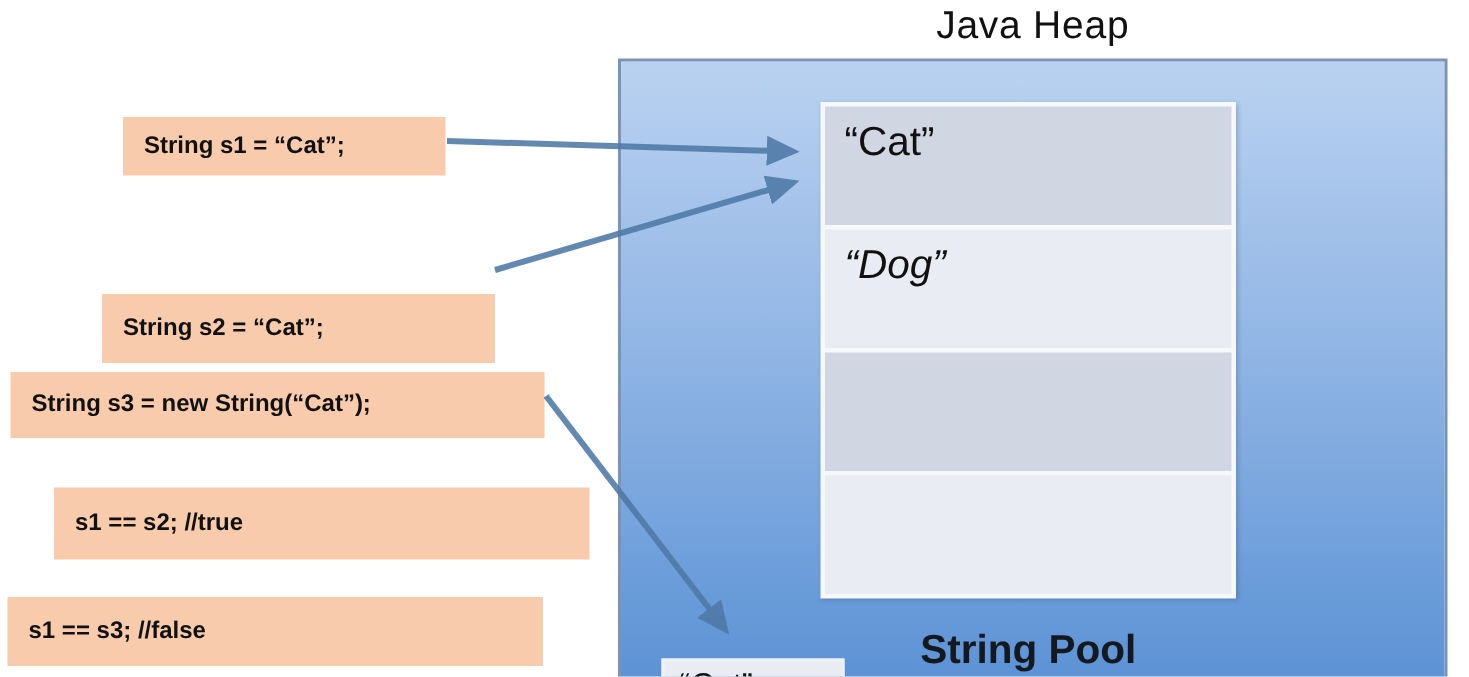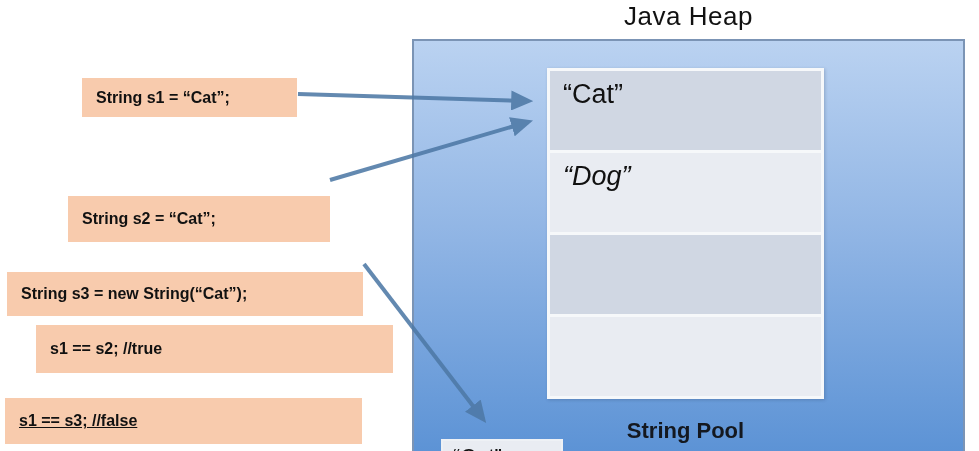--- a/index.html
+++ b/index.html
@@ -66,42 +66,42 @@
   }
   .pool-cell.dark  { background: var(--cell_dark,  #d0d7e3); }
   .pool-cell.light { background: var(--cell_light, #e9ecf2); font-style: italic; }
   
   .pool-label {
     position: absolute;
     left: 547px;
     top: 418px;
     width: 277px;
     text-align: center;
-    font-size: 22px;
+    font-size: 27px;
     font-weight: 600;
     color: var(--pool_label_color, #14181f);
   }
   
   .code-box {
     position: absolute;
     background: var(--peach, #f8cbad);
     color: var(--text, #111111);
     font-size: 16px;
     font-weight: 600;
     box-sizing: border-box;
     padding-left: 14px;
     display: flex;
     align-items: center;
     white-space: nowrap;
   }
   .code-box.s1   { left: 82px; top:  78px; width: 215px; height: 39px; }
   .code-box.s2   { left: 68px; top: 157px; width: 262px; height: 46px; margin-top: 39px; }
-  .code-box.s3   { left:  7px; top: 248px; width: 356px; height: 44px; margin-top: 24px; }
+  .code-box.s3   { left:  7px; top: 248px; width: 356px; height: 44px; }
   .code-box.cmp1 { left:  5px; top: 325px; width: 357px; height: 48px; margin-left: 31px; }
-  .code-box.cmp2 { left:  5px; top: 398px; width: 357px; height: 46px; text-decoration: underline; }
+  .code-box.cmp2 { left:  5px; top: 398px; width: 357px; height: 46px; }
   
   .heap-object {
     position: absolute;
     left: 441px;
     top: 439px;
     width: 122px;
     height: 40px;
     box-sizing: border-box;
     background: var(--cell_light, #dbdfe7);
     border: 2px solid #eef1f5;

